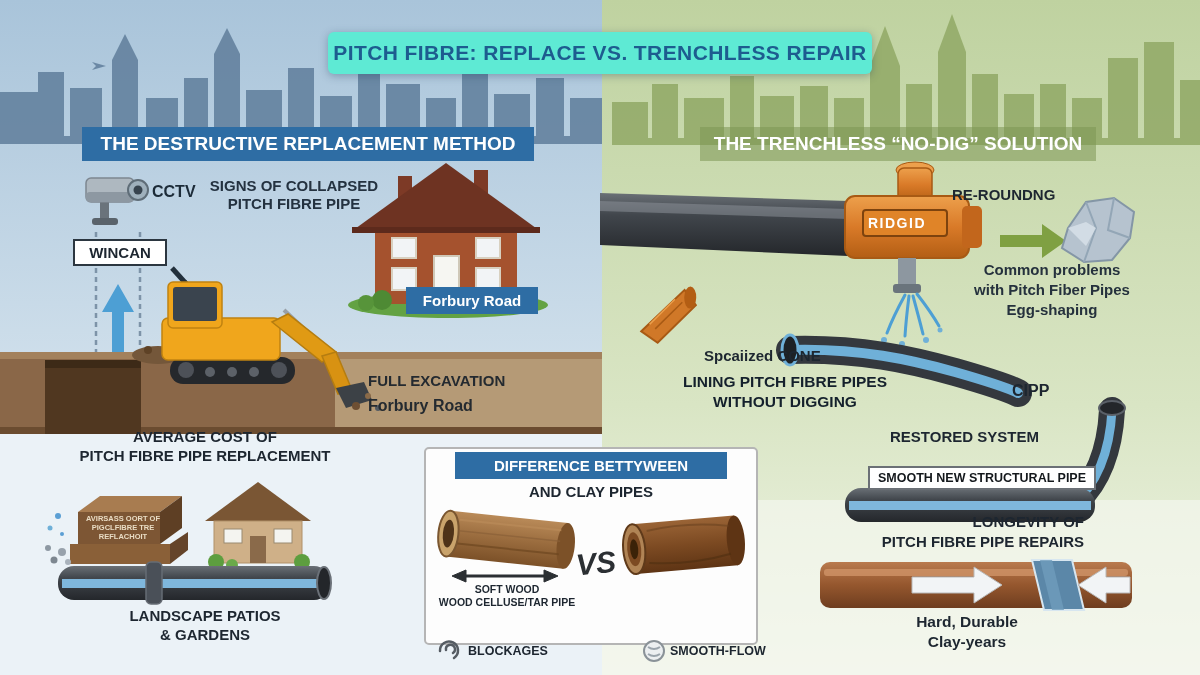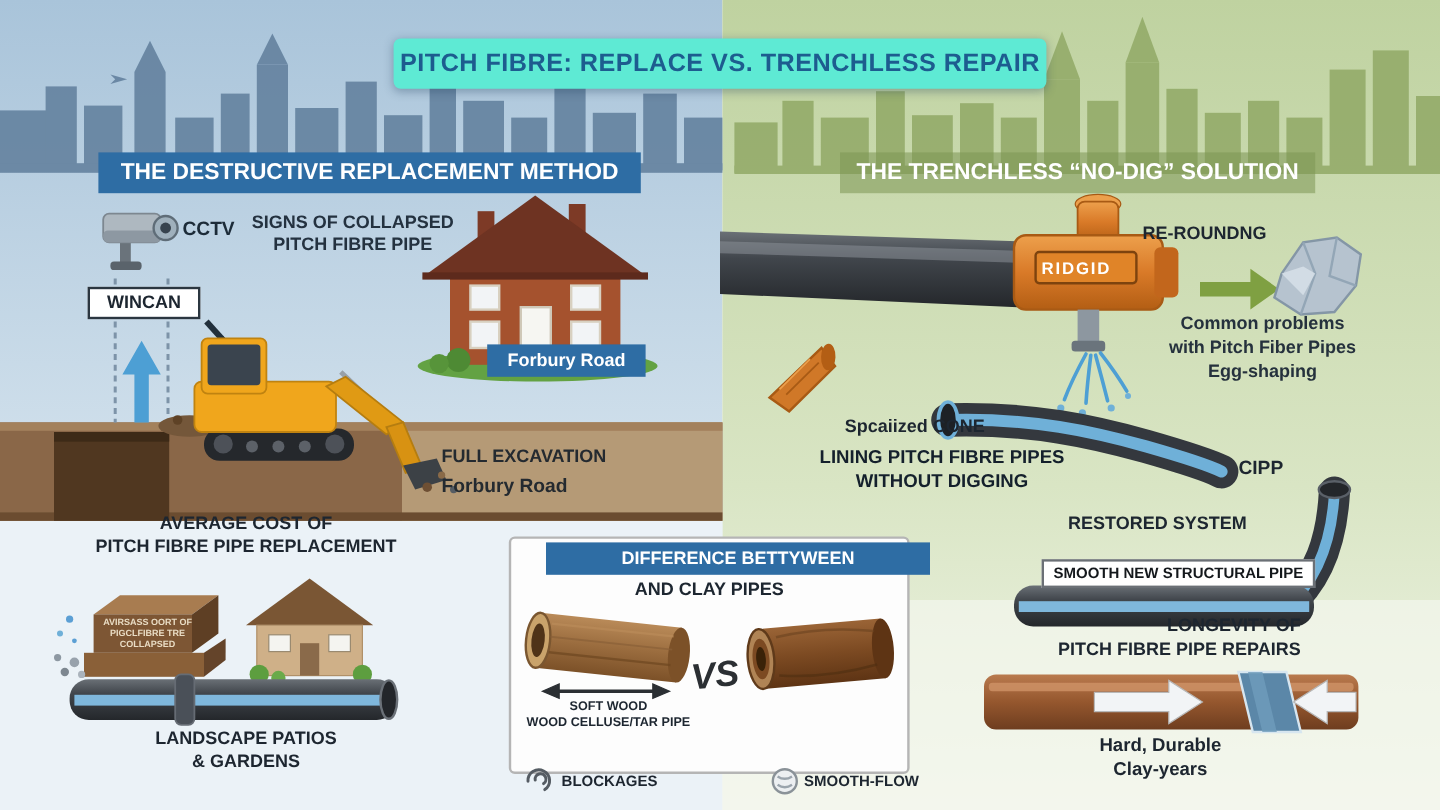--- a/index.html
+++ b/index.html
@@ -332,28 +332,28 @@
 <div class="label" style="left:368px;top:397px;font-size:16px;color:#242a30;">
   <span>Forbury Road</span>
 </div>
 <div class="label multiline" style="left:68px;top:427px;width:274px;font-size:15px;text-align:center;line-height:19px;">
   <span>AVERAGE COST OF</span>
   <span>PITCH FIBRE PIPE REPLACEMENT</span>
 </div>
 <div class="label multiline" style="left:84px;top:514px;width:78px;font-size:7.5px;text-align:center;line-height:9px;color:#e9dcc4;">
   <span>AVIRSASS OORT OF</span>
   <span>PIGCLFIBRE TRE</span>
-  <span>COLLAPSED</span>
+  <span>REFLACHOIT</span>
 </div>
 <div class="label multiline" style="left:116px;top:606px;width:178px;font-size:15px;text-align:center;line-height:19px;">
   <span>LANDSCAPE PATIOS</span>
   <span>&amp; GARDENS</span>
 </div>
 
-<div class="label banner blue-bar" style="left:455px;top:452px;width:320px;height:27px;font-size:15px;">
+<div class="label banner blue-bar" style="left:455px;top:452px;width:272px;height:27px;font-size:15px;">
   <span>DIFFERENCE BETTYWEEN</span>
 </div>
 <div class="label" style="left:455px;top:483px;width:272px;font-size:15px;text-align:center;">
   <span>AND CLAY PIPES</span>
 </div>
 <div class="label" style="left:576px;top:546px;width:50px;font-size:30px;font-style:italic;color:#2b2f33;transform:rotate(-6deg);">
   <span>VS</span>
 </div>
 <div class="label multiline" style="left:437px;top:583px;width:140px;font-size:10.5px;text-align:center;line-height:13px;">
   <span>SOFT WOOD</span>
@@ -377,21 +377,21 @@
   <span>with Pitch Fiber Pipes</span>
   <span>Egg-shaping</span>
 </div>
 <div class="label" style="left:704px;top:307px;width:160px;font-size:15px;margin-top:40px;">
   <span>Spcaiized CONE</span>
 </div>
 <div class="label multiline" style="left:676px;top:372px;width:218px;font-size:15.5px;text-align:center;line-height:20px;color:#14202c;">
   <span>LINING PITCH FIBRE PIPES</span>
   <span>WITHOUT DIGGING</span>
 </div>
-<div class="label" style="left:1012px;top:382px;font-size:16px;margin-left:20px;">
+<div class="label" style="left:1012px;top:382px;font-size:16px;">
   <span>CIPP</span>
 </div>
 <div class="label" style="left:890px;top:428px;width:170px;font-size:15px;">
   <span>RESTORED SYSTEM</span>
 </div>
 <div class="label banner" style="left:868px;top:466px;width:228px;height:24px;background:#fff;border:2px solid #6b7076;font-size:12.5px;color:#14181c;">
   <span>SMOOTH NEW STRUCTURAL PIPE</span>
 </div>
 <div class="label multiline" style="left:860px;top:512px;width:224px;font-size:15px;text-align:right;line-height:20px;">
   <span>LONGEVITY OF</span>

